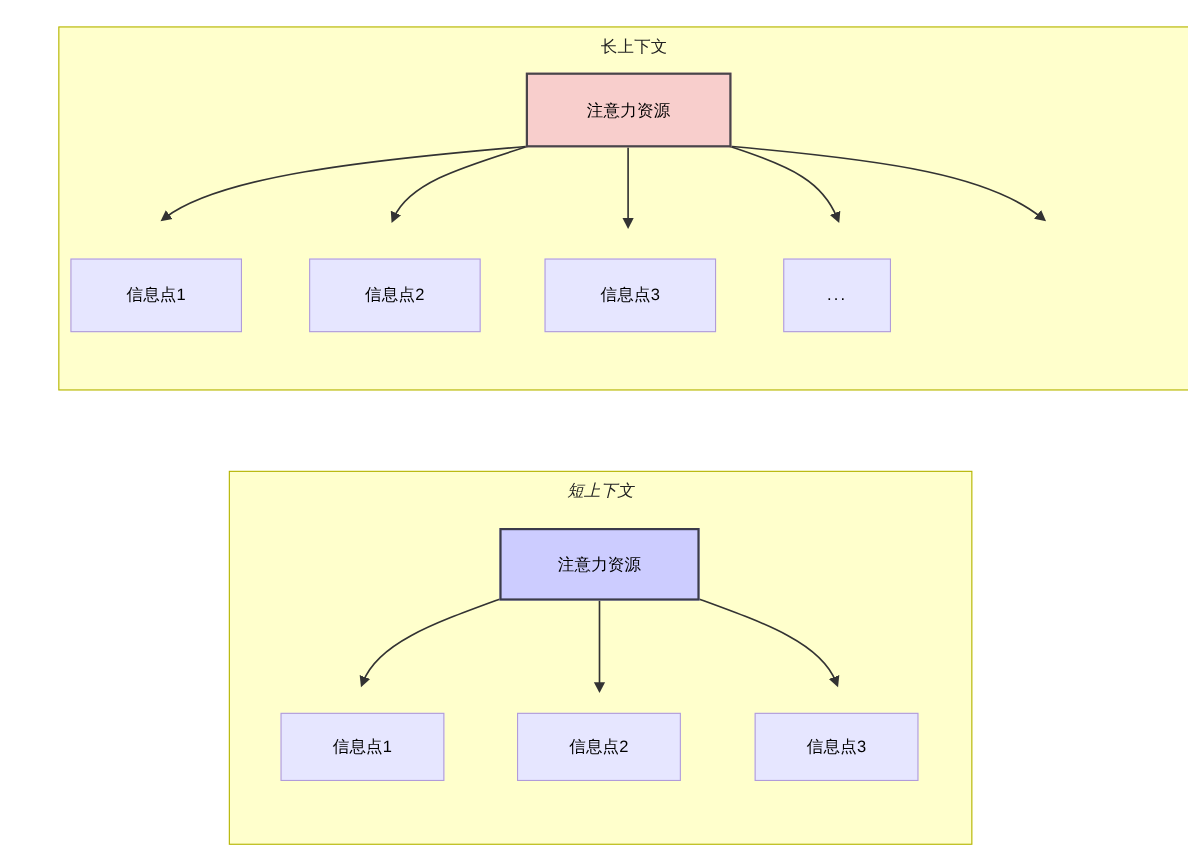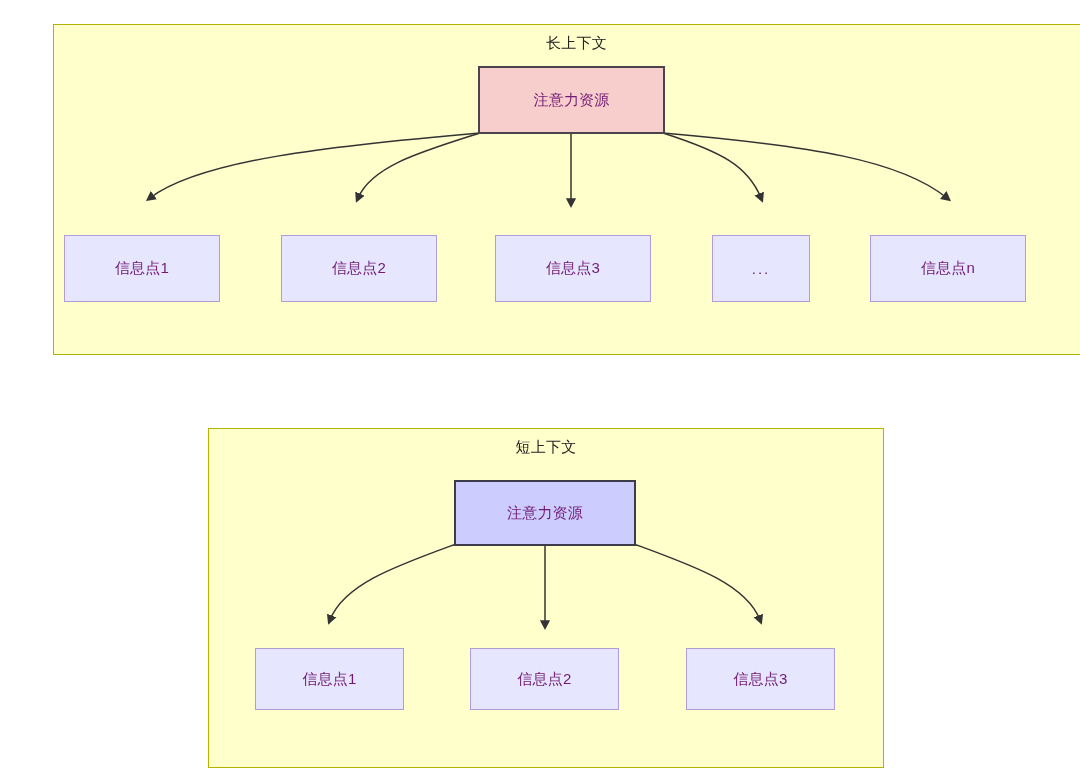--- a/index.html
+++ b/index.html
@@ -32,40 +32,41 @@
     top: 24px;
     width: 1047px;
     height: 331px;
     margin-left: 32px;
   }
   #container-short {
     left: 208px;
     top: 428px;
     width: 676px;
     height: 340px;
+    font-style: italic;
   }
   .container-title {
     position: absolute;
     width: 100%;
     text-align: center;
     top: 8px;
     left: 0;
     font-size: 15px;
     color: #222222;
     letter-spacing: 0.2px;
     line-height: 20px;
   }
   .node {
     position: absolute;
     box-sizing: border-box;
     display: flex;
     align-items: center;
     justify-content: center;
     font-size: 15px;
-    color: #701a75;
+    color: #000000;
     letter-spacing: 0.2px;
     text-align: center;
   }
   .node-attention-pink {
     background: #f8cecc;
     border: 2px solid #49454a;
   }
   .node-attention-blue {
     background: #ccccff;
     border: 2px solid #3b3b4a;
@@ -123,23 +124,20 @@
   </div>
 
   <div class="node node-info" style="left:495px; top:235px; width:156px; height:67px;">
     <span>信息点3</span>
   </div>
 
   <div class="node node-info" style="left:712px; top:235px; width:98px; height:67px;">
     <span class="ellipsis-text">...</span>
   </div>
 
-  <div class="node node-info" style="left:870px; top:235px; width:156px; height:67px;">
-    <span>信息点n</span>
-  </div>
 
   <div class="container-box" id="container-short">
     <div class="container-title">短上下文</div>
   </div>
 
   <svg class="edge-layer">
     <path d="M456,544 C 396,566 344,584 330,620" fill="none" stroke="#333333" stroke-width="1.5" marker-end="url(#arrowhead)"></path>
     <path d="M545,546 L545,625" fill="none" stroke="#333333" stroke-width="1.5" marker-end="url(#arrowhead)"></path>
     <path d="M634,544 C 694,566 746,584 760,620" fill="none" stroke="#333333" stroke-width="1.5" marker-end="url(#arrowhead)"></path>
   </svg>

